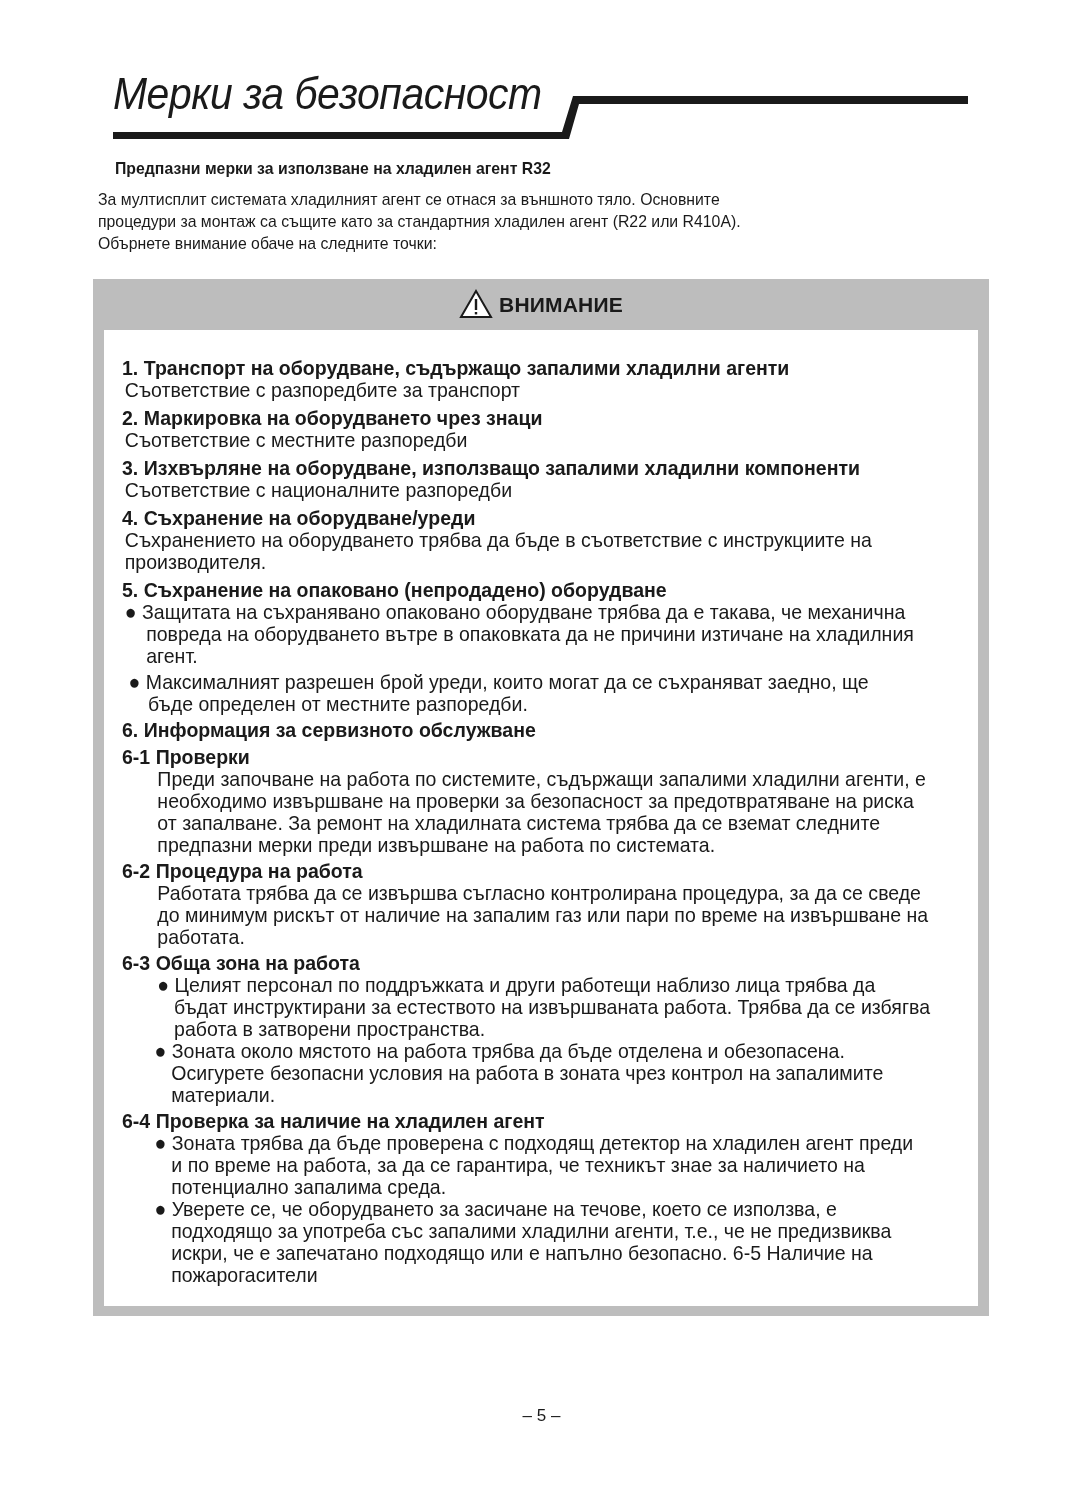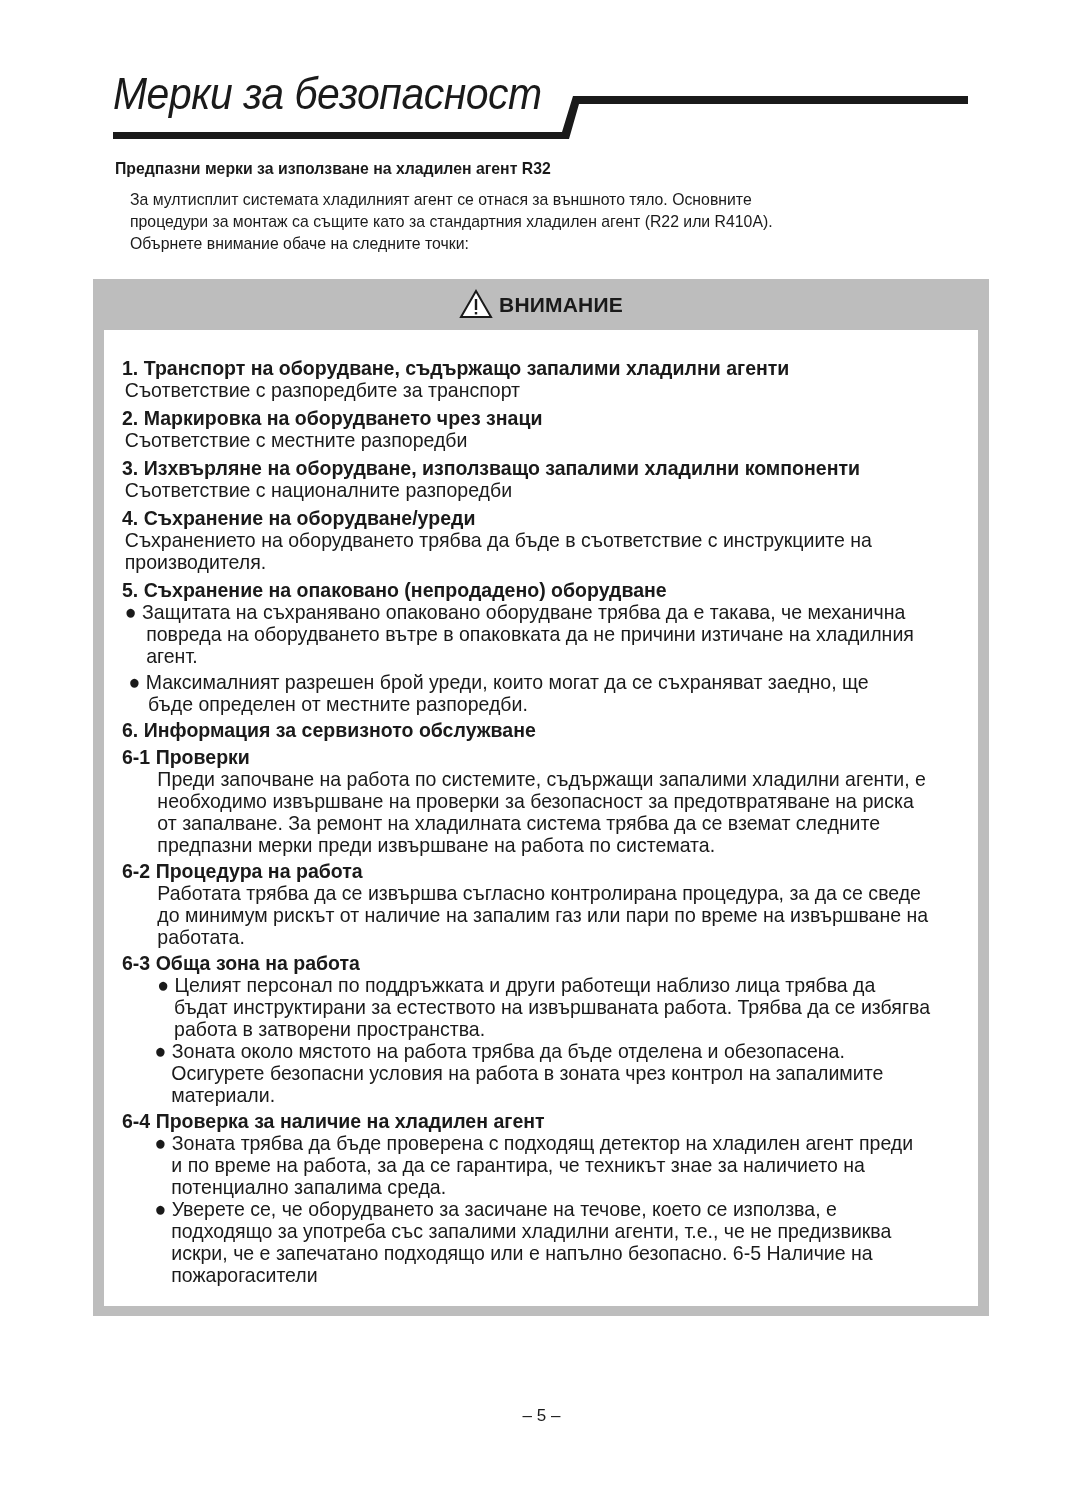--- a/index.html
+++ b/index.html
@@ -4,21 +4,21 @@
   <style>
     html, body { margin:0; padding:0; background:#ffffff; }
     body { width:1083px; height:1508px; position:relative; overflow:hidden; color:#1a1a1a;
            font-family:"Liberation Sans", sans-serif; }
     .title { position:absolute; left:113px; top:72px; font-size:44px; font-style:italic;
              font-weight:normal; letter-spacing:-0.5px; color:#1a1a1a; line-height:1;
              transform:scaleX(0.93); transform-origin:left top; white-space:nowrap; }
     .title-rule { position:absolute; left:0; top:0; }
     .subheading { position:absolute; left:115px; top:159px; font-size:17px; font-weight:bold;
                   transform:scaleX(0.93); transform-origin:left top; white-space:nowrap; }
-    .intro { position:absolute; left:130px; top:189px; width:860px; font-size:17px; line-height:22px; }
+    .intro { position:absolute; left:98px; top:189px; width:860px; font-size:17px; line-height:22px; }
     .intro p { margin:0; white-space:nowrap; transform:scaleX(0.93); transform-origin:left top; }
     .box { position:absolute; left:93px; top:279px; width:896px; height:1037px; background:#bdbdbd; }
     .box-header { position:absolute; left:0; top:0; width:896px; height:51px; display:flex;
                   align-items:center; justify-content:center; }
     .box-header .warn { width:34px; height:30px; margin-right:6px; margin-top:-2px; }
     .box-header .label { font-size:21px; font-weight:bold; color:#1a1a1a; letter-spacing:0.2px; }
     .box-body { position:absolute; left:11px; top:51px; width:874px; height:976px; background:#ffffff; }
     .content { position:absolute; left:122px; top:357px; width:860px; font-size:21px; line-height:22px; }
     .line { white-space:nowrap; transform:scaleX(0.93); transform-origin:left top; height:22px; }
     .b { font-weight:bold; }

